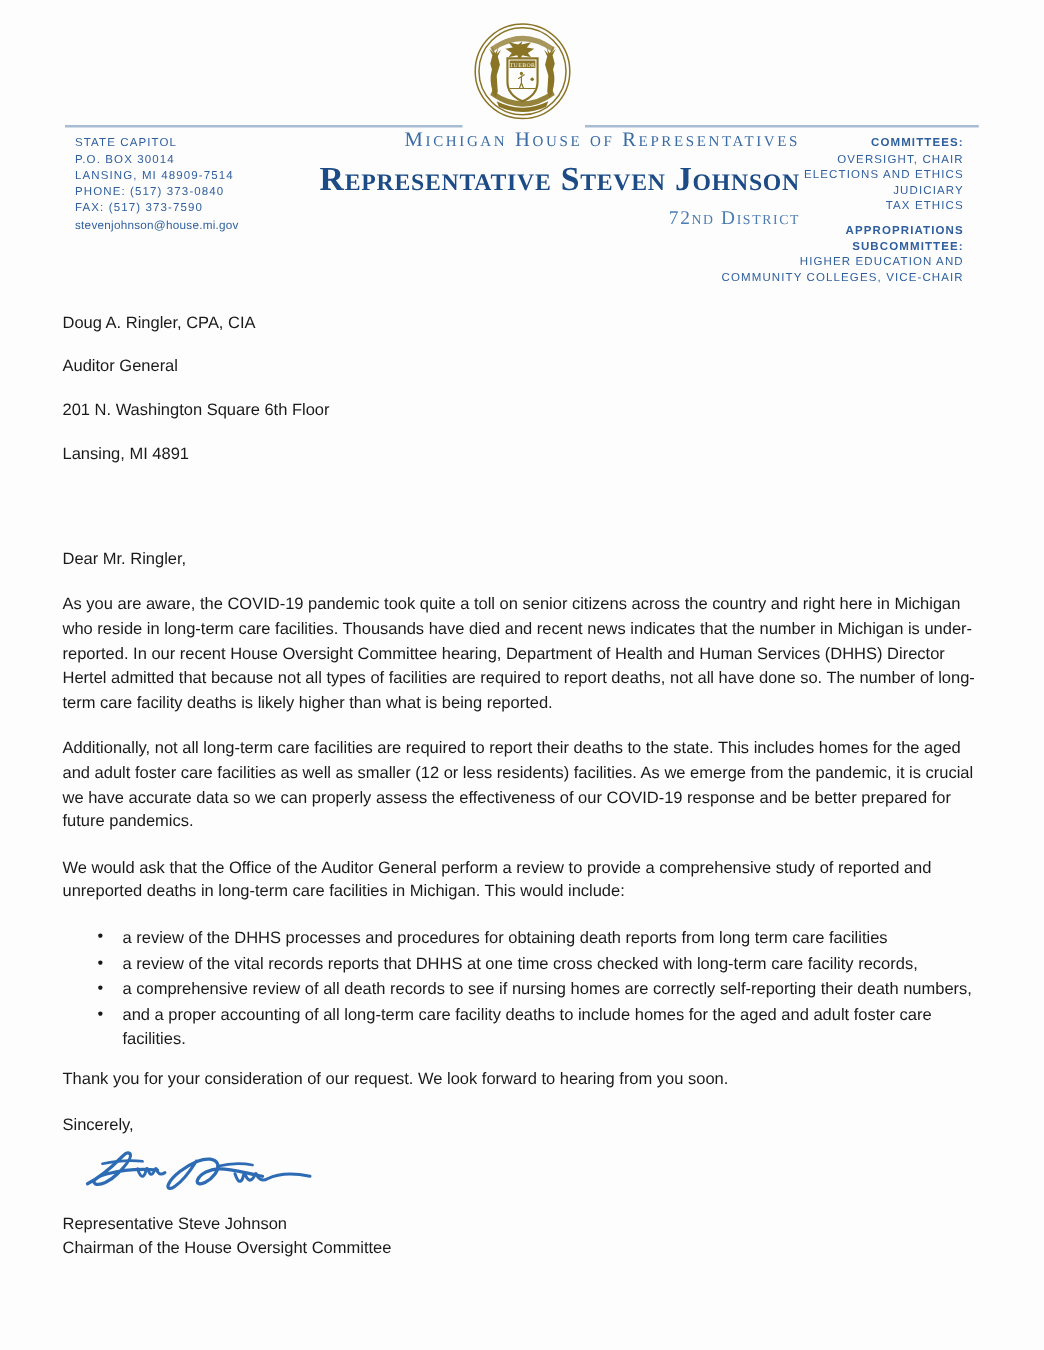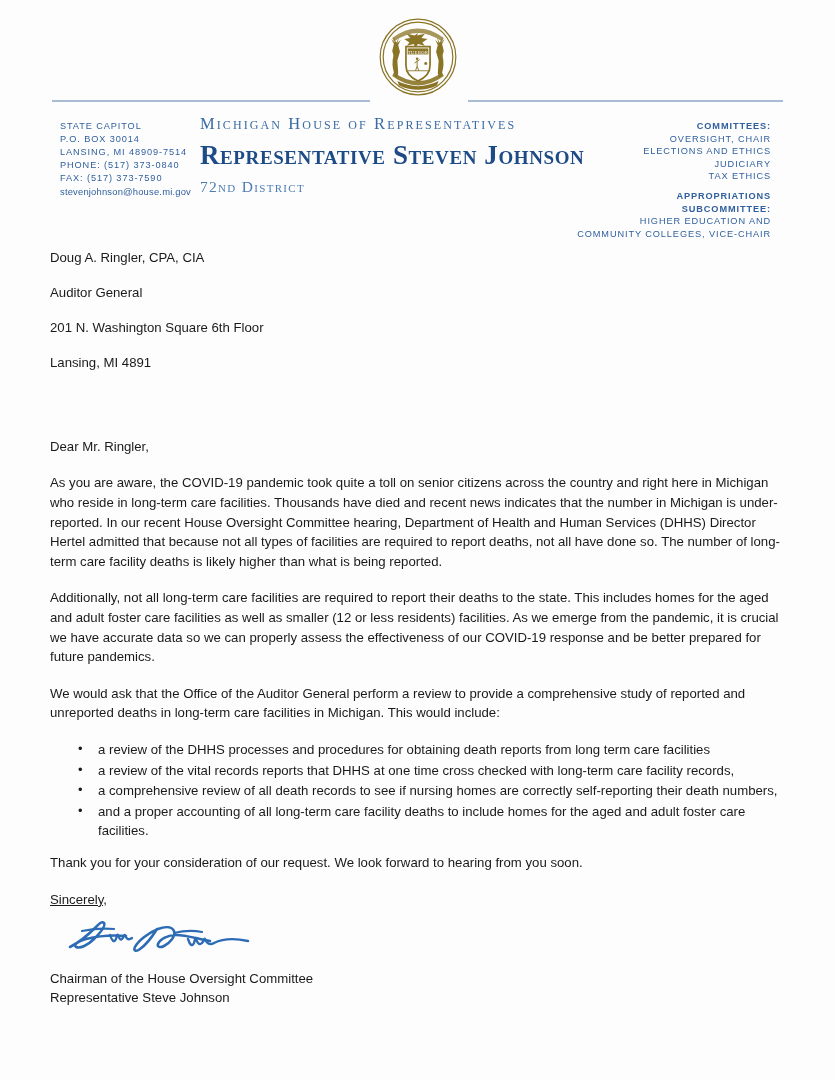--- a/index.html
+++ b/index.html
@@ -41,21 +41,21 @@
     position: absolute;
     top: 100px;
     height: 2px;
     background: #a8bdd4;
   }
   .rule-left  { left: 52px;  width: 318px; }
   .rule-right { left: 468px; width: 315px; }
 
   .header-cols {
     position: absolute;
-    top: 116px;
+    top: 104px;
     left: 0;
     right: 0;
     height: 112px;
     padding-left: 36px;
   }
 
   
   .contact {
     position: absolute;
     left: 60px;
@@ -70,21 +70,21 @@
     letter-spacing: 0.2px;
     font-size: 9.4px;
   }
 
   
   .titles {
     position: absolute;
     left: 200px;
     width: 440px;
     top: 0;
-    text-align: left;
+    text-align: right;
     color: #23528f;
     font-family: "Liberation Serif", serif;
   }
   .t-chamber {
     font-size: 16.5px;
     font-variant: small-caps;
     letter-spacing: 2.1px;
     color: #3a6ba5;
     line-height: 1;
   }
@@ -155,21 +155,21 @@
     line-height: 19.6px;
   }
   ul.bullets li::before {
     content: "\2022";
     position: absolute;
     left: 28px;
     top: -1px;
     font-size: 13px;
   }
   .thanks { margin: 12px 0 17px 0; }
-  .sincerely { margin: 0 0 4px 0; text-decoration: underline; }
+  .sincerely { margin: 0 0 4px 0; }
 
   .sig-wrap {
     height: 56px;
     margin-left: 12px;
     margin-top: 2px;
   }
   .sig { display: block; }
 
   .signoff { line-height: 19.2px; }
   .signoff div { white-space: nowrap; }
@@ -290,18 +290,18 @@
           <path d="M20 18 C30 16 42 15 52 16" stroke-width="2.2"></path>
           <path d="M48 22 C50 28 52 30 54 26 C55 23 55 21 56 22 C57 24 58 28 60 26 C62 24 62 21 63 22 C64 25 66 28 70 25" stroke-width="2.3"></path>
           <path d="M95 16 C90 24 84 32 78 36 C74 39 71 38 73 34 C76 28 86 20 96 16 C104 13 110 14 112 18 C114 23 108 30 102 33 C98 35 95 34 96 31 C98 26 106 22 114 22 C124 22 136 26 148 28" stroke-width="2.6"></path>
           <path d="M112 20 C120 18 130 17 140 19" stroke-width="2.2"></path>
           <path d="M126 26 C128 32 130 34 132 30 C133 27 133 25 134 26 C135 29 137 33 140 30 C142 28 142 25 143 26 C144 29 147 33 152 30 C160 26 172 25 186 28" stroke-width="2.4"></path>
         </g>
       </svg>
     </div>
 
     <div class="signoff">
+      <div>Representative Steve Johnson</div>
       <div>Chairman of the House Oversight Committee</div>
-      <div>Representative Steve Johnson</div>
     </div>
 
   </div>
 </div>
 
 </body></html>

